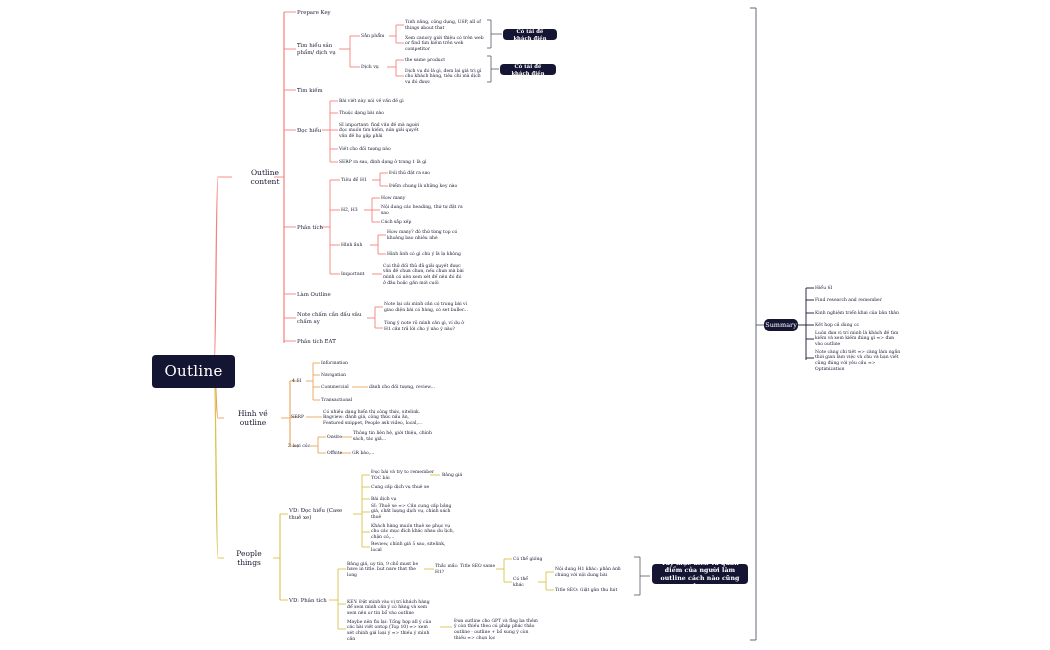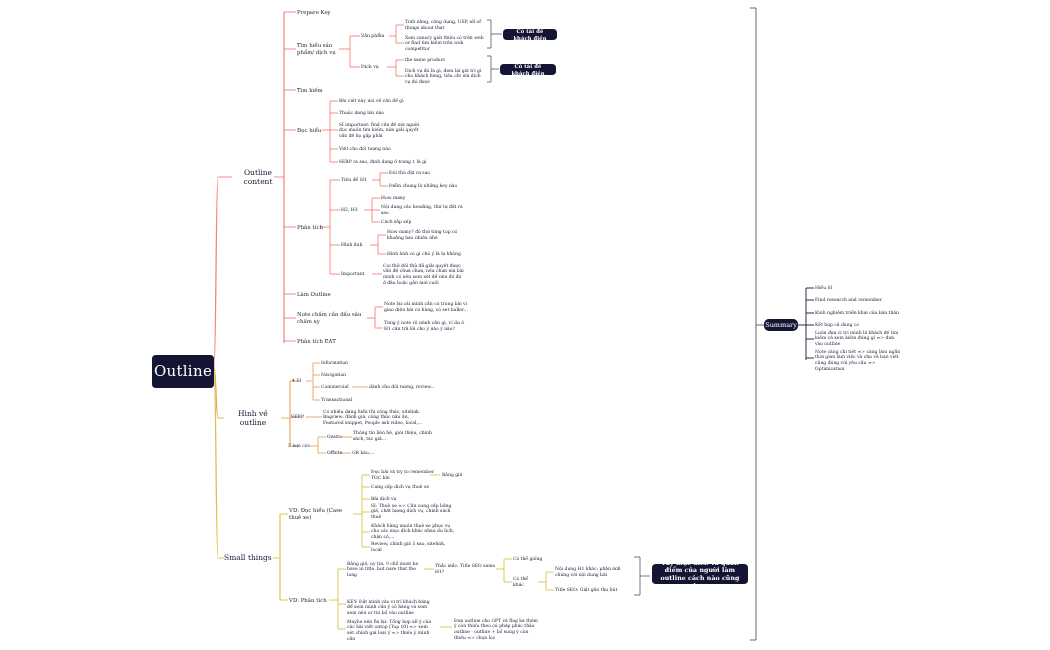--- a/index.html
+++ b/index.html
@@ -245,25 +245,25 @@
       <path d="M806 288 L806 360" stroke="#141433"></path>
       <path d="M806 288 L814 288" stroke="#141433"></path>
       <path d="M806 300 L814 300" stroke="#141433"></path>
       <path d="M806 313 L814 313" stroke="#141433"></path>
       <path d="M806 325 L814 325" stroke="#141433"></path>
       <path d="M806 339 L814 339" stroke="#141433"></path>
       <path d="M806 358 L814 358" stroke="#141433"></path>
     </g>
   </svg>
 
-  <div class="node root" style="left:152px; top:355px; width:62px;">Outline</div>
-
-  <div class="node l1 t-dark align-l" style="left:236px; top:171px; width:44px; height:12px;">Outline content</div>
+  <div class="node root" style="left:152px; top:355px; width:83px;">Outline</div>
+
+  <div class="node l1 t-dark align-l" style="left:243px; top:171px; width:44px; height:12px;">Outline content</div>
   <div class="node l1 t-dark align-l" style="left:224px; top:412px; width:58px; height:12px;">Hình về outline</div>
-  <div class="node l1 t-dark align-l" style="left:224px; top:552px; width:50px; height:12px;">Small things</div>
+  <div class="node l1 t-dark align-l" style="left:224px; top:552px; width:50px; height:12px;">People things</div>
 
   <div class="node l2 t-dark align-l" style="left:297px; top:8px; width:60px; height:8px;">Prepare Key</div>
 
   <div class="node l2 t-dark align-l" style="left:297px; top:45px; width:44px; height:8px;">Tìm hiểu sản phẩm/ dịch vụ</div>
 
   <div class="node l3 t-dark align-l" style="left:361px; top:32px; width:30px; height:8px;">Sản phẩm</div>
   <div class="node l3 t-dark align-l" style="left:361px; top:63px; width:28px; height:8px;">Dịch vụ</div>
 
   <div class="node leaf t-dark align-l" style="left:405px; top:19px; width:82px; height:12px;">Tính năng, công dụng, USP, all of things about that</div>
   <div class="node leaf t-dark align-l" style="left:405px; top:37px; width:82px; height:12px;">Xem canory giới thiệu có trên web or find tìm kiếm trên web competitor</div>

